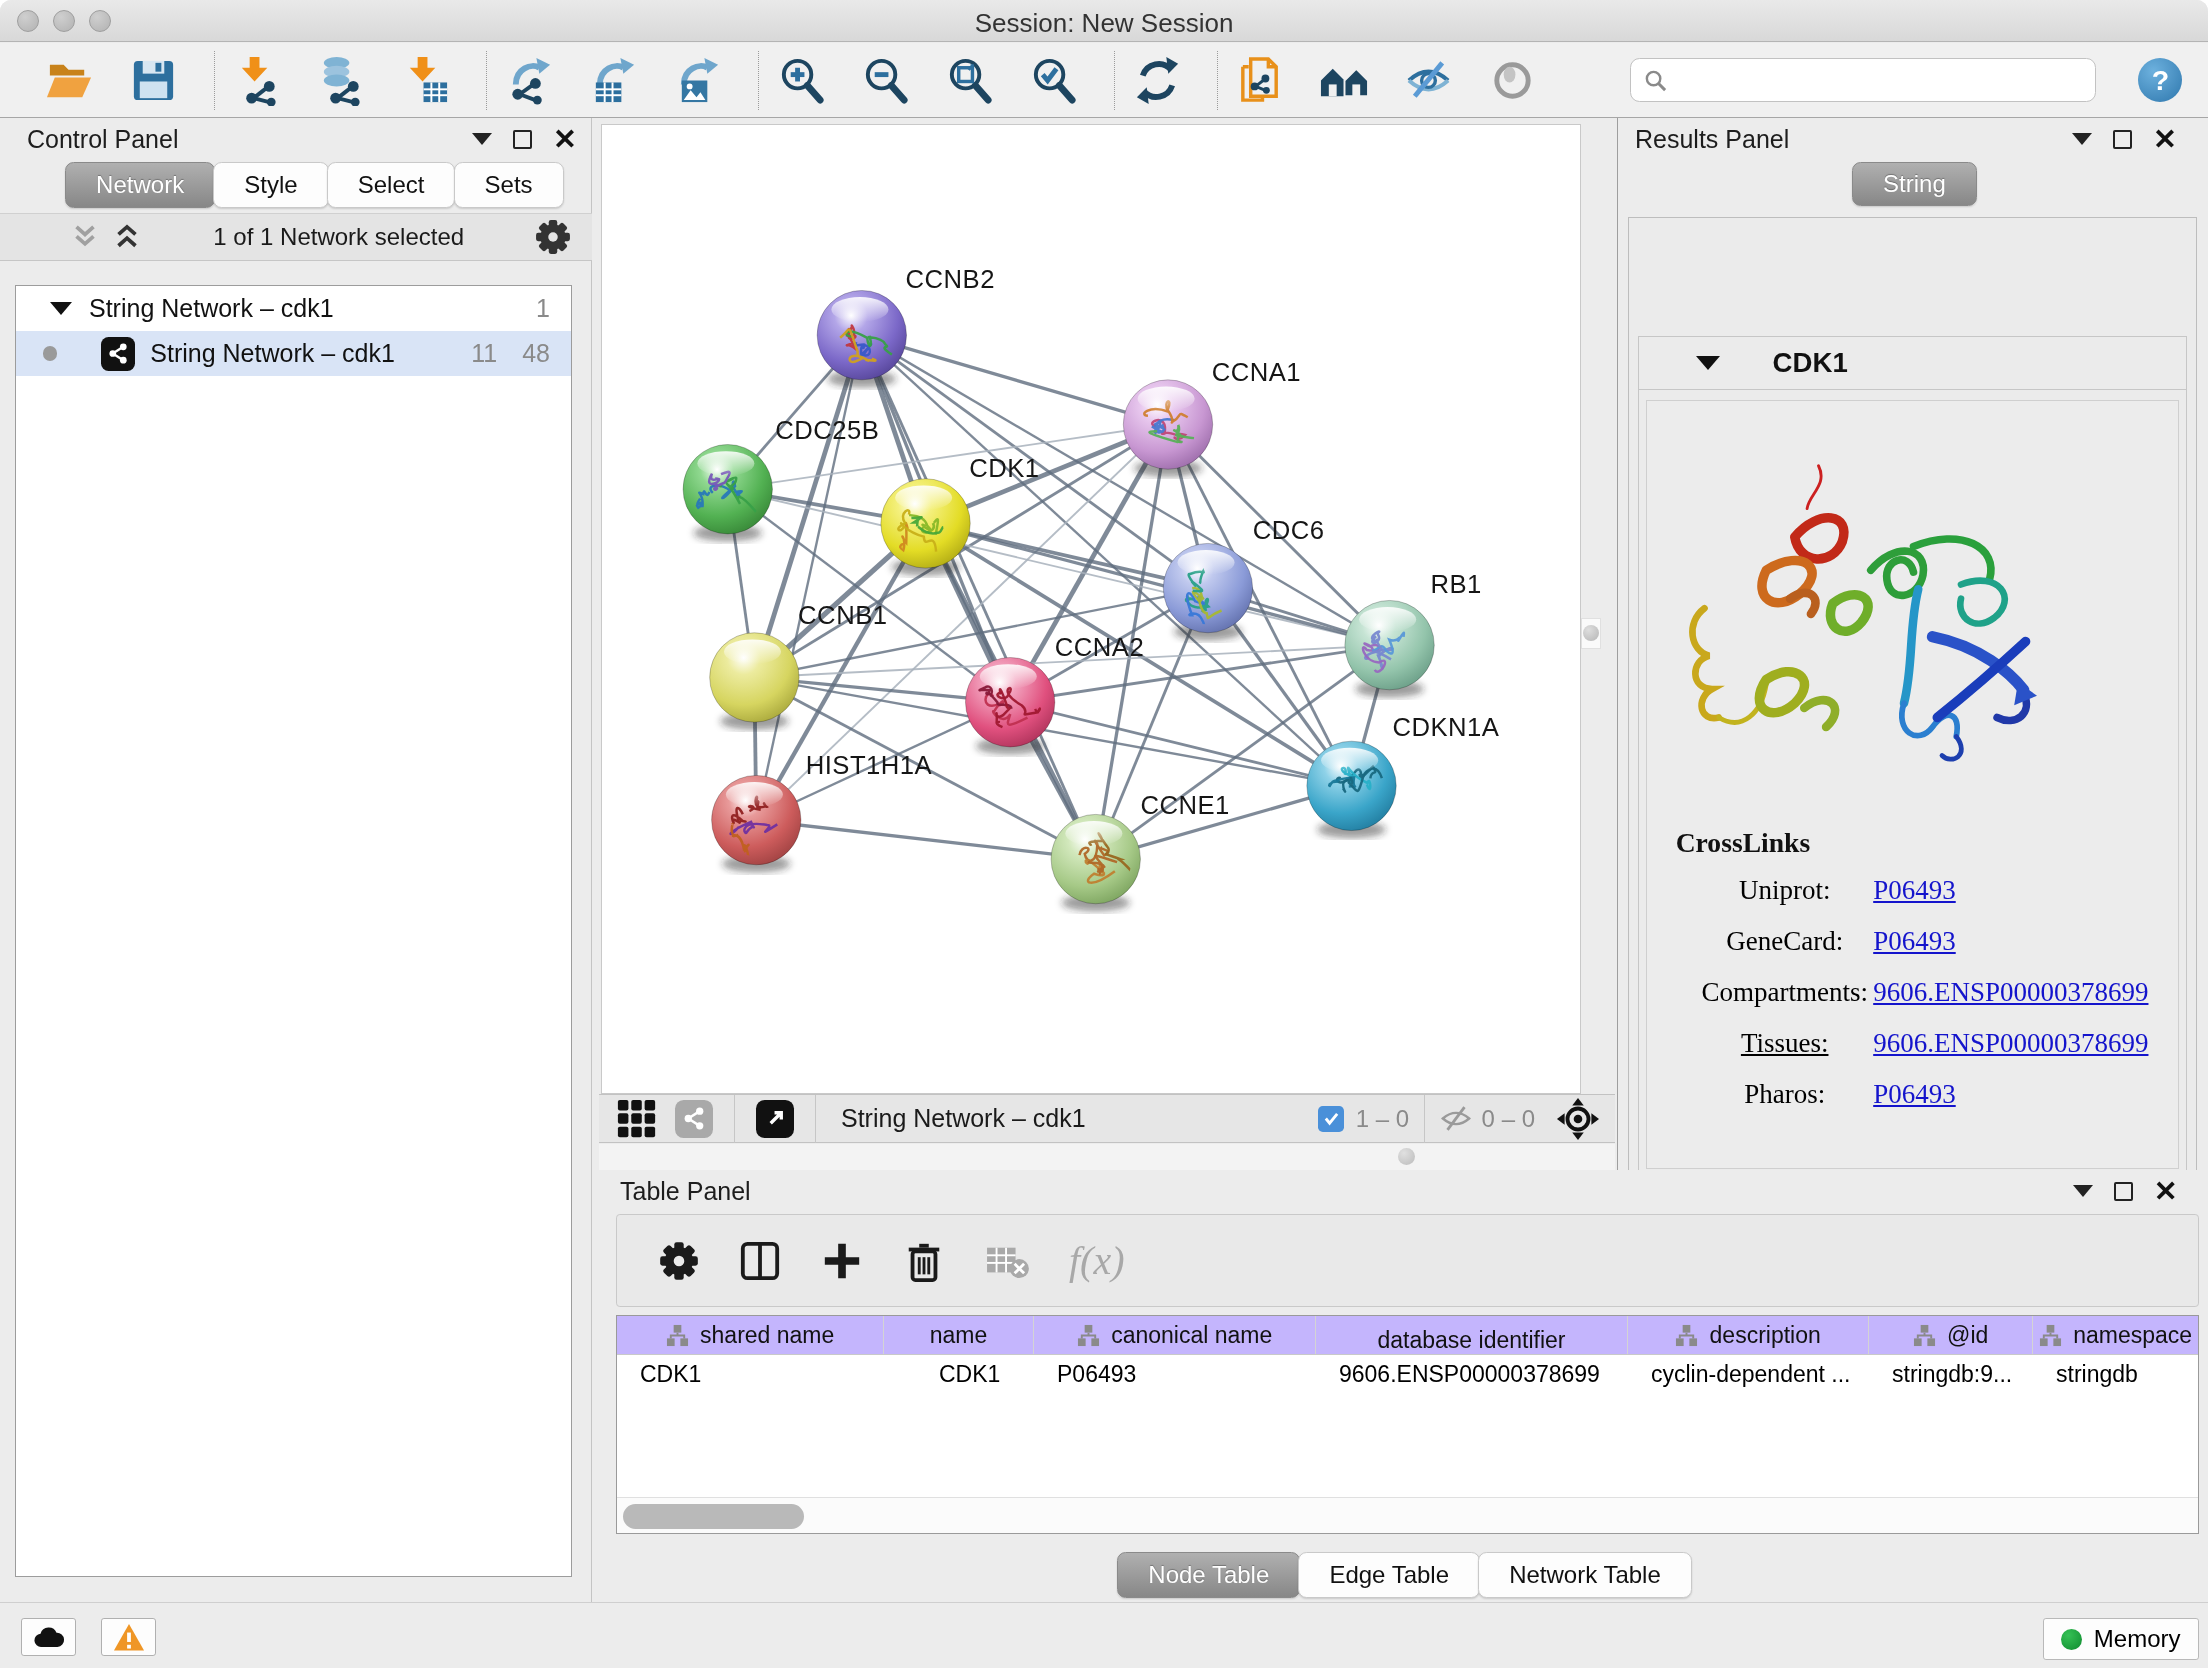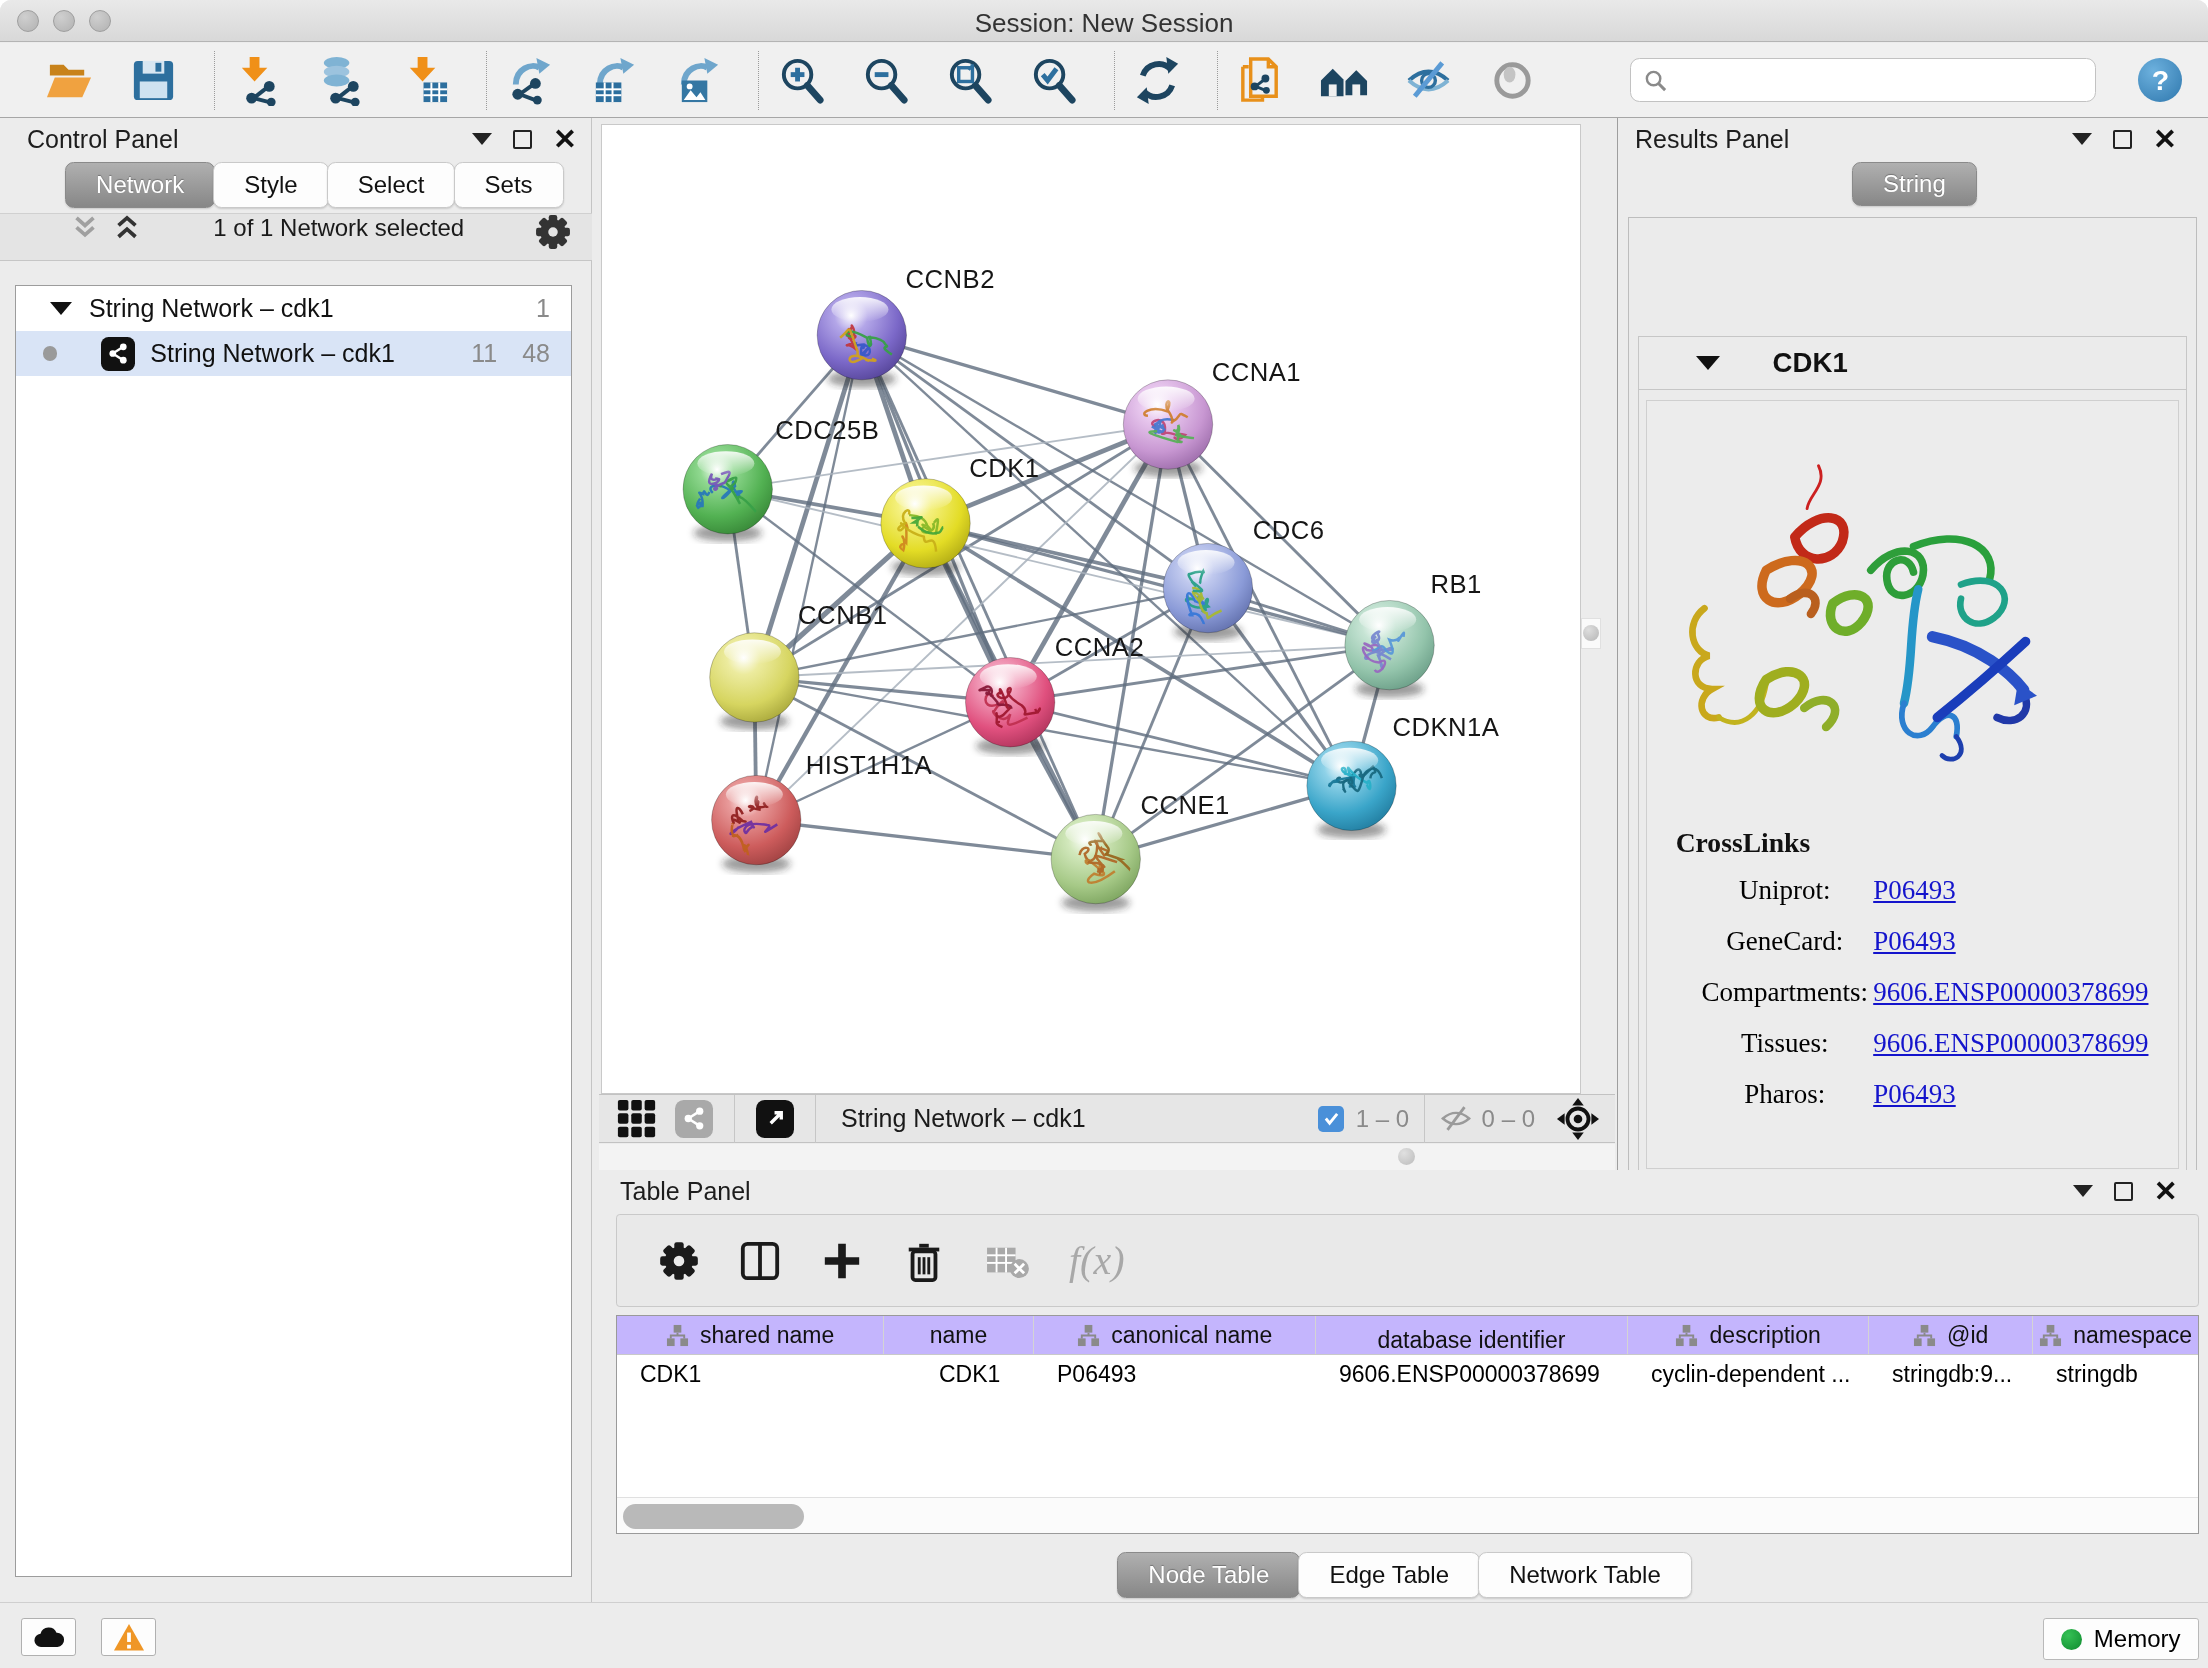--- a/index.html
+++ b/index.html
@@ -26,21 +26,21 @@
 .ph-tri { width:0; height:0; border-left:10.5px solid transparent; border-right:10.5px solid transparent; border-top:12.4px solid #222; }
 .ph-box { width:19px; height:19px; border:2.9px solid #222; border-radius:1.9px; }
 .ph-x { font-size:28.5px; font-weight:bold; color:#111; line-height:19px; }
 
 
 .tabbar { display:flex; }
 .tab { height:46px; padding:0 30px; background:#fdfdfd; border:1px solid #c9c9c9; border-radius:8.6px; font-size:24px; color:#111; display:flex; align-items:center; margin-left:-1.9px; box-shadow:0 1px 1.9px rgba(0,0,0,.15); }
 .tab.sel { background:linear-gradient(#b0b0b0,#878787); color:#fff; text-shadow:0 -1px 1px rgba(0,0,0,.3); border-color:#8a8a8a; }
 
 
-.cp-subbar { position:absolute; left:0; top:95px; width:592px; height:48px; background:#e4e4e4; border-top:1px solid #d0d0d0; border-bottom:1px solid #c6c6c6; display:flex; align-items:flex-start;padding-left:44px; }
+.cp-subbar { position:absolute; left:0; top:95px; width:592px; height:48px; background:#e4e4e4; border-top:1px solid #d0d0d0; border-bottom:1px solid #c6c6c6; display:flex; align-items:center;padding-left:44px; }
 .cp-list { position:absolute; left:15px; top:167px; width:557px; height:1292px; background:#fff; border:1.9px solid #9c9c9c; }
 .tree-row { height:45px; display:flex; align-items:center; font-size:25px; color:#111; }
 .tree-row.sel { background:#d9e4f6; }
 .num { color:#8a8a8a; }
 
 
 .rp-box { position:absolute; left:1628px; top:217px; width:569px; height:970px; border:1.9px solid #bdbdbd; background:#ebebeb; }
 .rp-btnrow { position:absolute; left:8.6px; top:11.4px; right:8.6px; height:93px; border:1.9px solid #c6c6c6; display:flex; align-items:center; justify-content:center; gap:44px; }
 .btn { background:linear-gradient(#ffffff,#f2f2f2); border:1px solid #c2c2c2; border-radius:8.6px; font-size:25px; color:#111; padding:8.6px 32px; box-shadow:0 1px 1.9px rgba(0,0,0,.2); }
 .rp-cdk { position:absolute; left:8.6px; top:118px; right:8.6px; bottom:8.6px; border:1.9px solid #c6c6c6; }
@@ -684,21 +684,21 @@
             </div>
             <div class="xl-row" style="display: flex; margin-bottom: 20px;">
               <span style="width: 177px; flex: 0 0 auto;">GeneCard:</span>
               <span class="xl-link">P06493</span>
             </div>
             <div class="xl-row" style="display: flex; margin-bottom: 20px;">
               <span style="width: 177px; flex: 0 0 auto;">Compartments:</span>
               <span class="xl-link">9606.ENSP00000378699</span>
             </div>
             <div class="xl-row" style="display: flex; margin-bottom: 20px;">
-              <span style="width: 177px; flex: 0 0 auto;">Tissues:</span>
+              <span style="width: 177px; flex: 0 0 auto; text-decoration: underline;">Tissues:</span>
               <span class="xl-link">9606.ENSP00000378699</span>
             </div>
             <div class="xl-row" style="display: flex; margin-bottom: 20px;">
               <span style="width: 177px; flex: 0 0 auto;">Pharos:</span>
               <span class="xl-link">P06493</span>
             </div>
           </div>
       </div>
     </div>
   </div>

